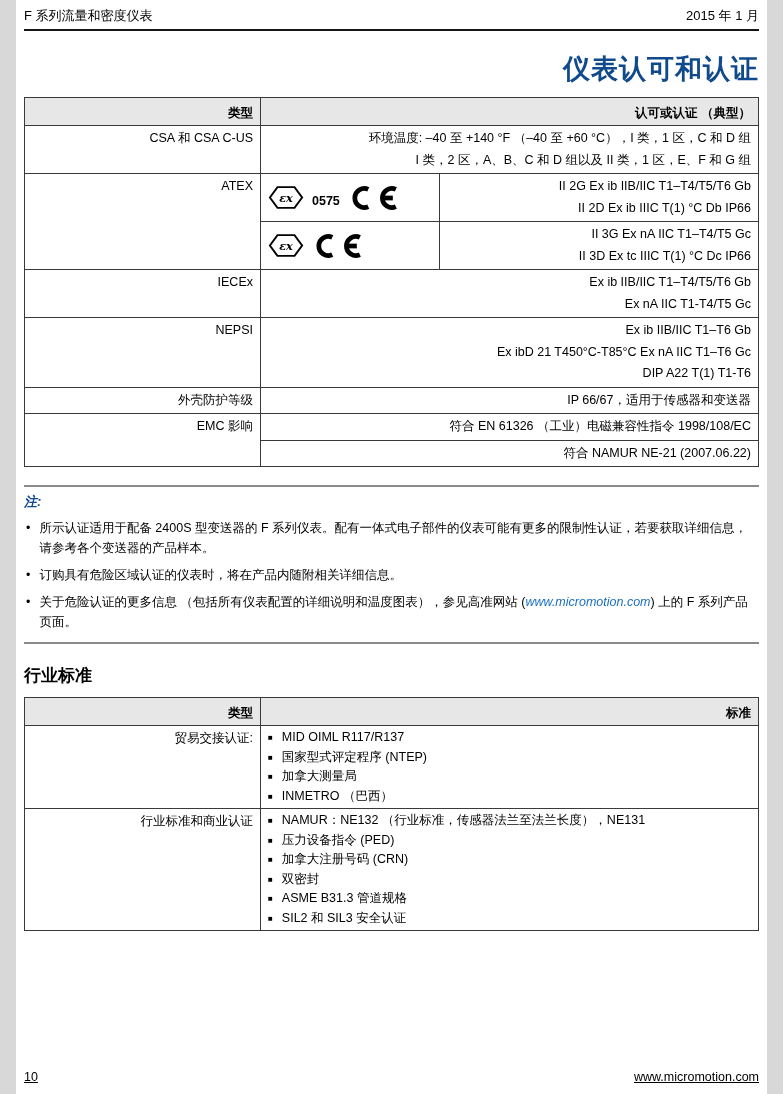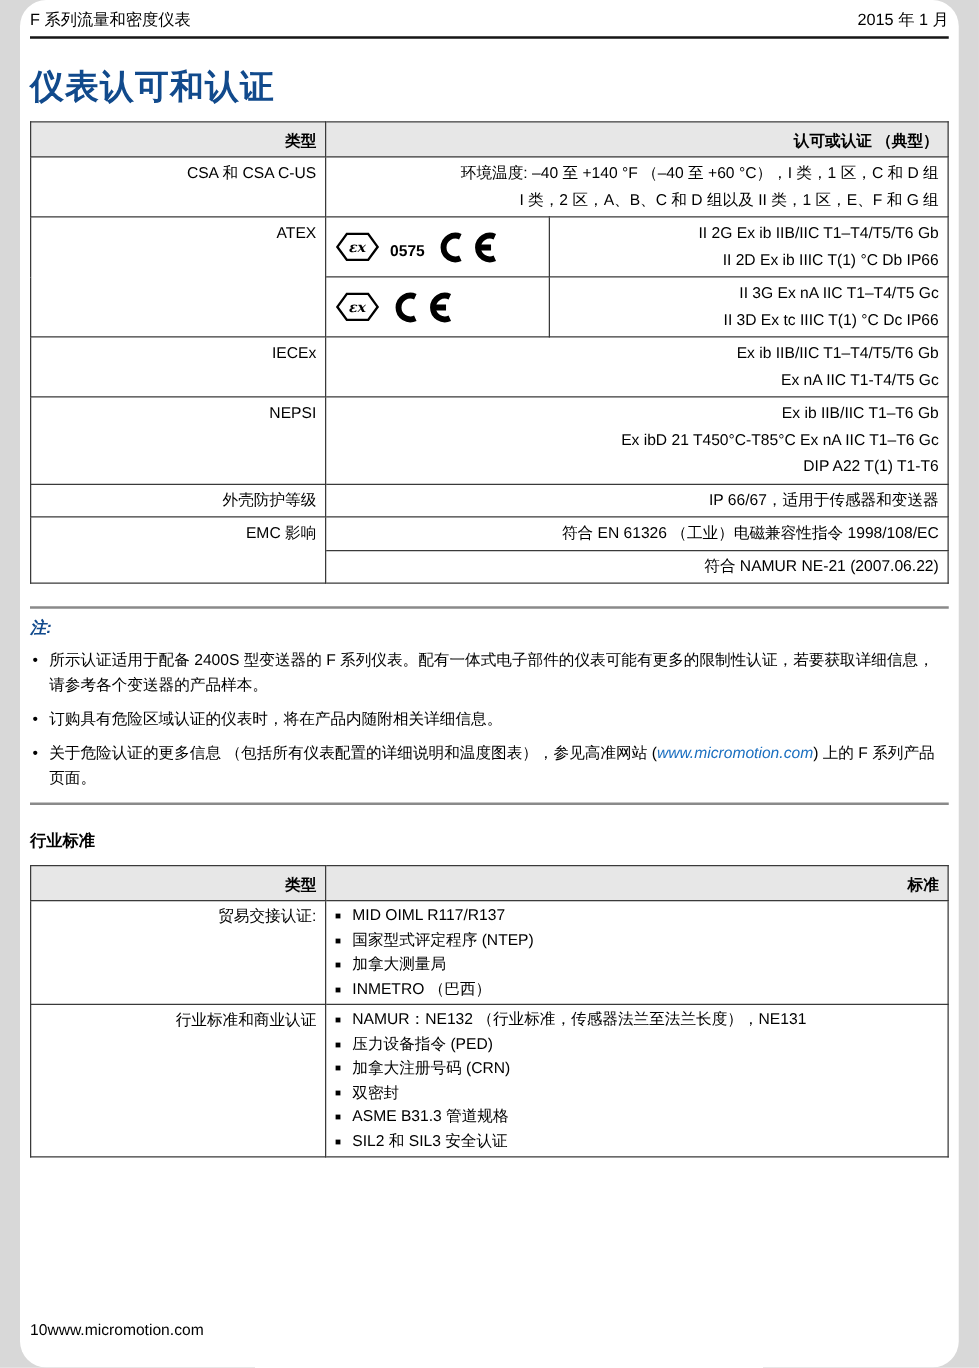--- a/index.html
+++ b/index.html
@@ -6,29 +6,29 @@
     --blue:#114A8C;
     --link:#1A6FC0;
     --hdr-bg:#E7E7E7;
     --bd:#3a3a3a;
   }
   *{box-sizing:border-box;margin:0;padding:0;}
   html,body{background:#d8d8d8;}
   .page{
     width:751px;height:1094px;position:relative;background:#fff;
     font-family:"Liberation Sans",sans-serif;color:#000;
-    padding:0 8px;overflow:hidden;margin:0 auto;border-radius:21px;
+    padding:0 8px;overflow:hidden;margin:0 auto;
   }
   
   .topbar{
     display:flex;justify-content:space-between;align-items:flex-end;
     padding:7px 0 4px;border-bottom:2px solid #161616;font-size:13px;
   }
   
-  .doc-title{color:var(--blue);font-size:27px;font-weight:bold;margin-top:20px;letter-spacing:1px;}
+  .doc-title{color:var(--blue);font-size:27px;font-weight:bold;margin-top:20px;letter-spacing:1px;text-align:right;}
   .section-heading{font-size:14.5px;font-weight:bold;margin-top:15px;}
   
   table{border-collapse:collapse;width:100%;margin-top:10px;table-layout:fixed;}
   th,td{
     border:1px solid var(--bd);font-size:12.5px;vertical-align:top;
     padding:2px 7px;text-align:right;
   }
   th{background:var(--hdr-bg);font-weight:bold;padding:7px 7px 3px;}
   .ln{line-height:21.5px;}
   .logo-cell{vertical-align:middle;}
@@ -42,24 +42,24 @@
   .notes-label{color:var(--blue);font-weight:bold;font-style:italic;font-size:13px;}
   .note-item{display:flex;gap:9px;font-size:12.5px;line-height:20px;margin-top:7px;padding-left:2px;}
   .note-item .dot{flex:0 0 auto;line-height:20px;}
   .note-text{flex:1;}
   .inline-link{color:var(--link);font-style:italic;}
   
   .bullet-item{display:flex;gap:9px;font-size:12.5px;line-height:19.5px;}
   .bullet-item .sq{flex:0 0 auto;font-size:8px;line-height:19.5px;}
   
   .footer{
-    position:absolute;left:8px;right:8px;bottom:23px;
-    display:flex;font-size:12.5px;
-  }
-  .heading2{font-size:13px;font-weight:bold;margin-top:20px;}
+    position:absolute;left:8px;right:8px;bottom:10px;
+    display:flex;justify-content:space-between;font-size:12.5px;text-decoration:underline;
+  }
+  .heading2{font-size:17px;font-weight:bold;margin-top:20px;}
   svg{display:block;}
 </style>
 </head>
 <body>
 
 <div class="page">
 
   <div class="topbar">
     <span>F 系列流量和密度仪表</span>
     <span>2015 年 1 月</span>

